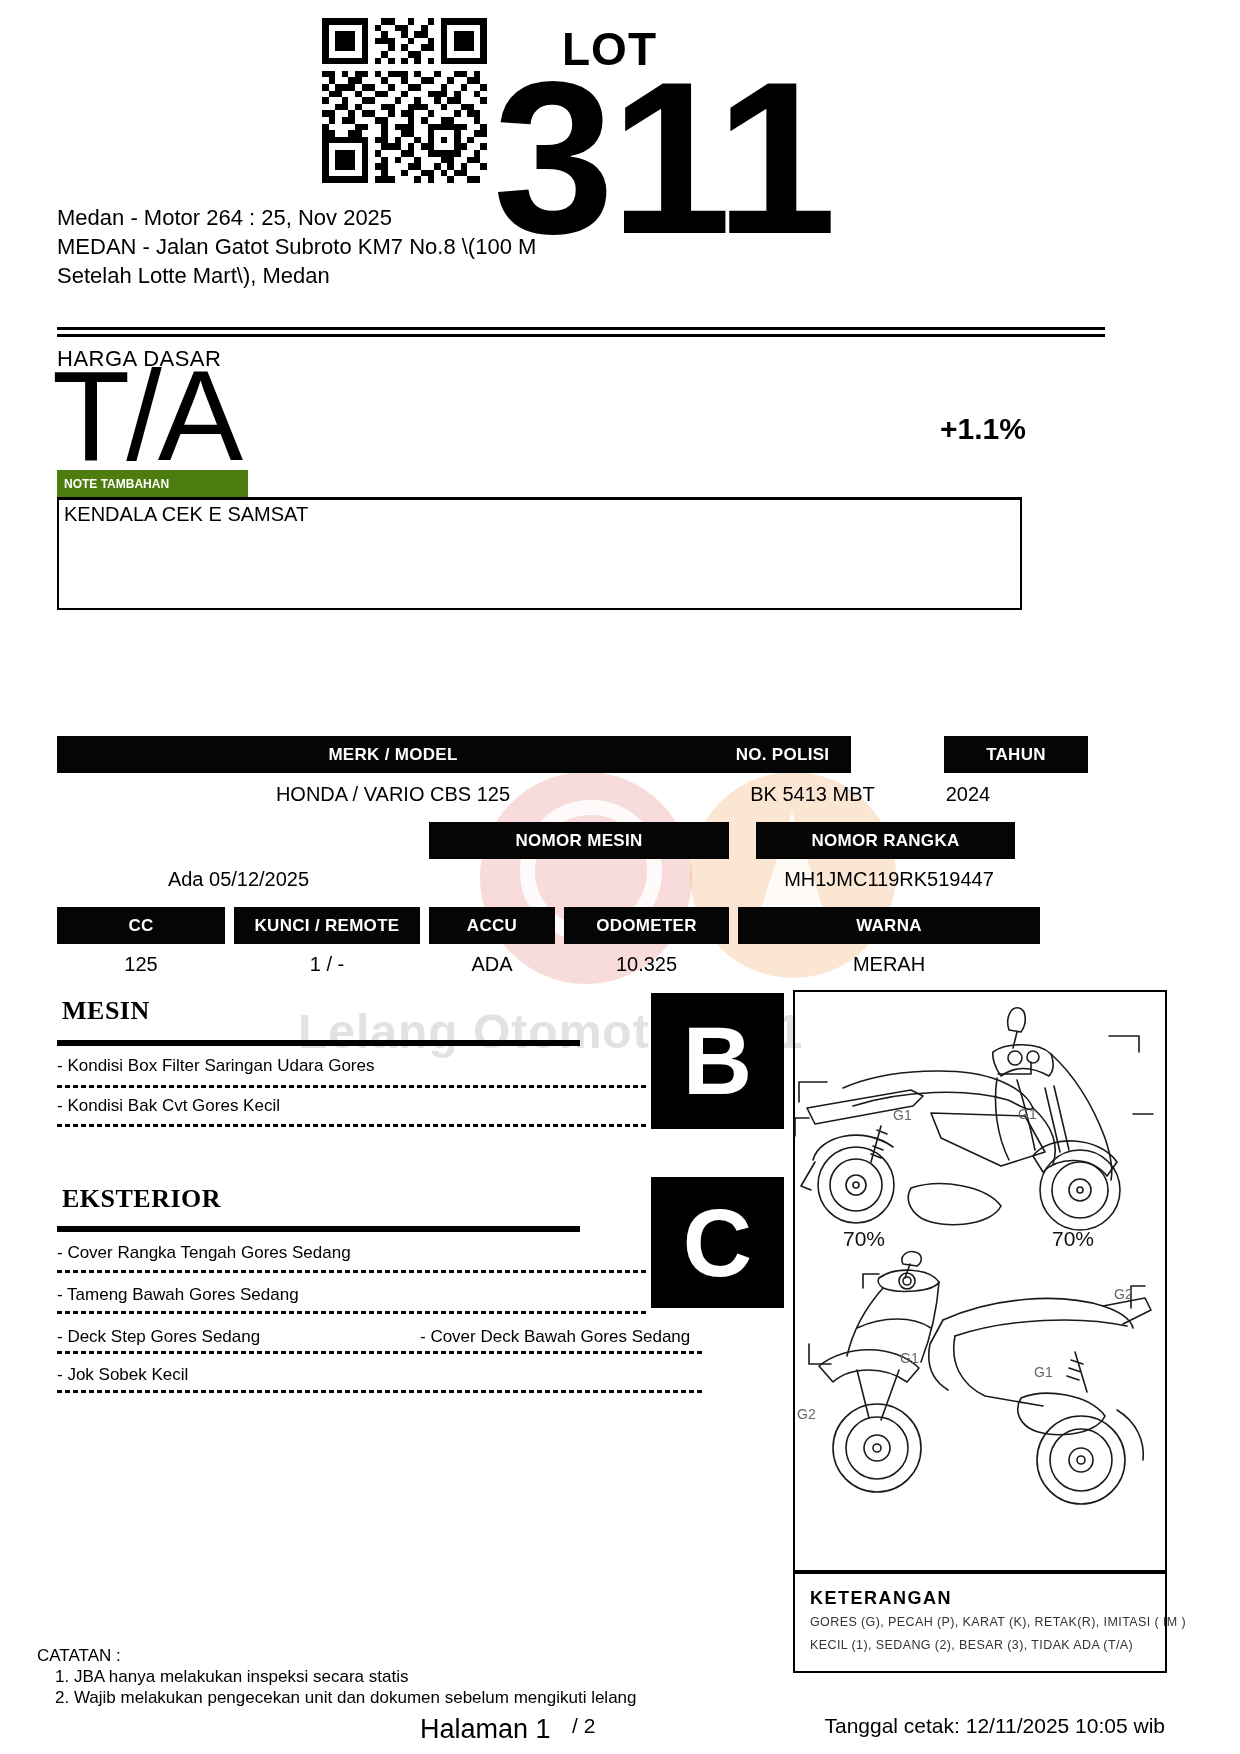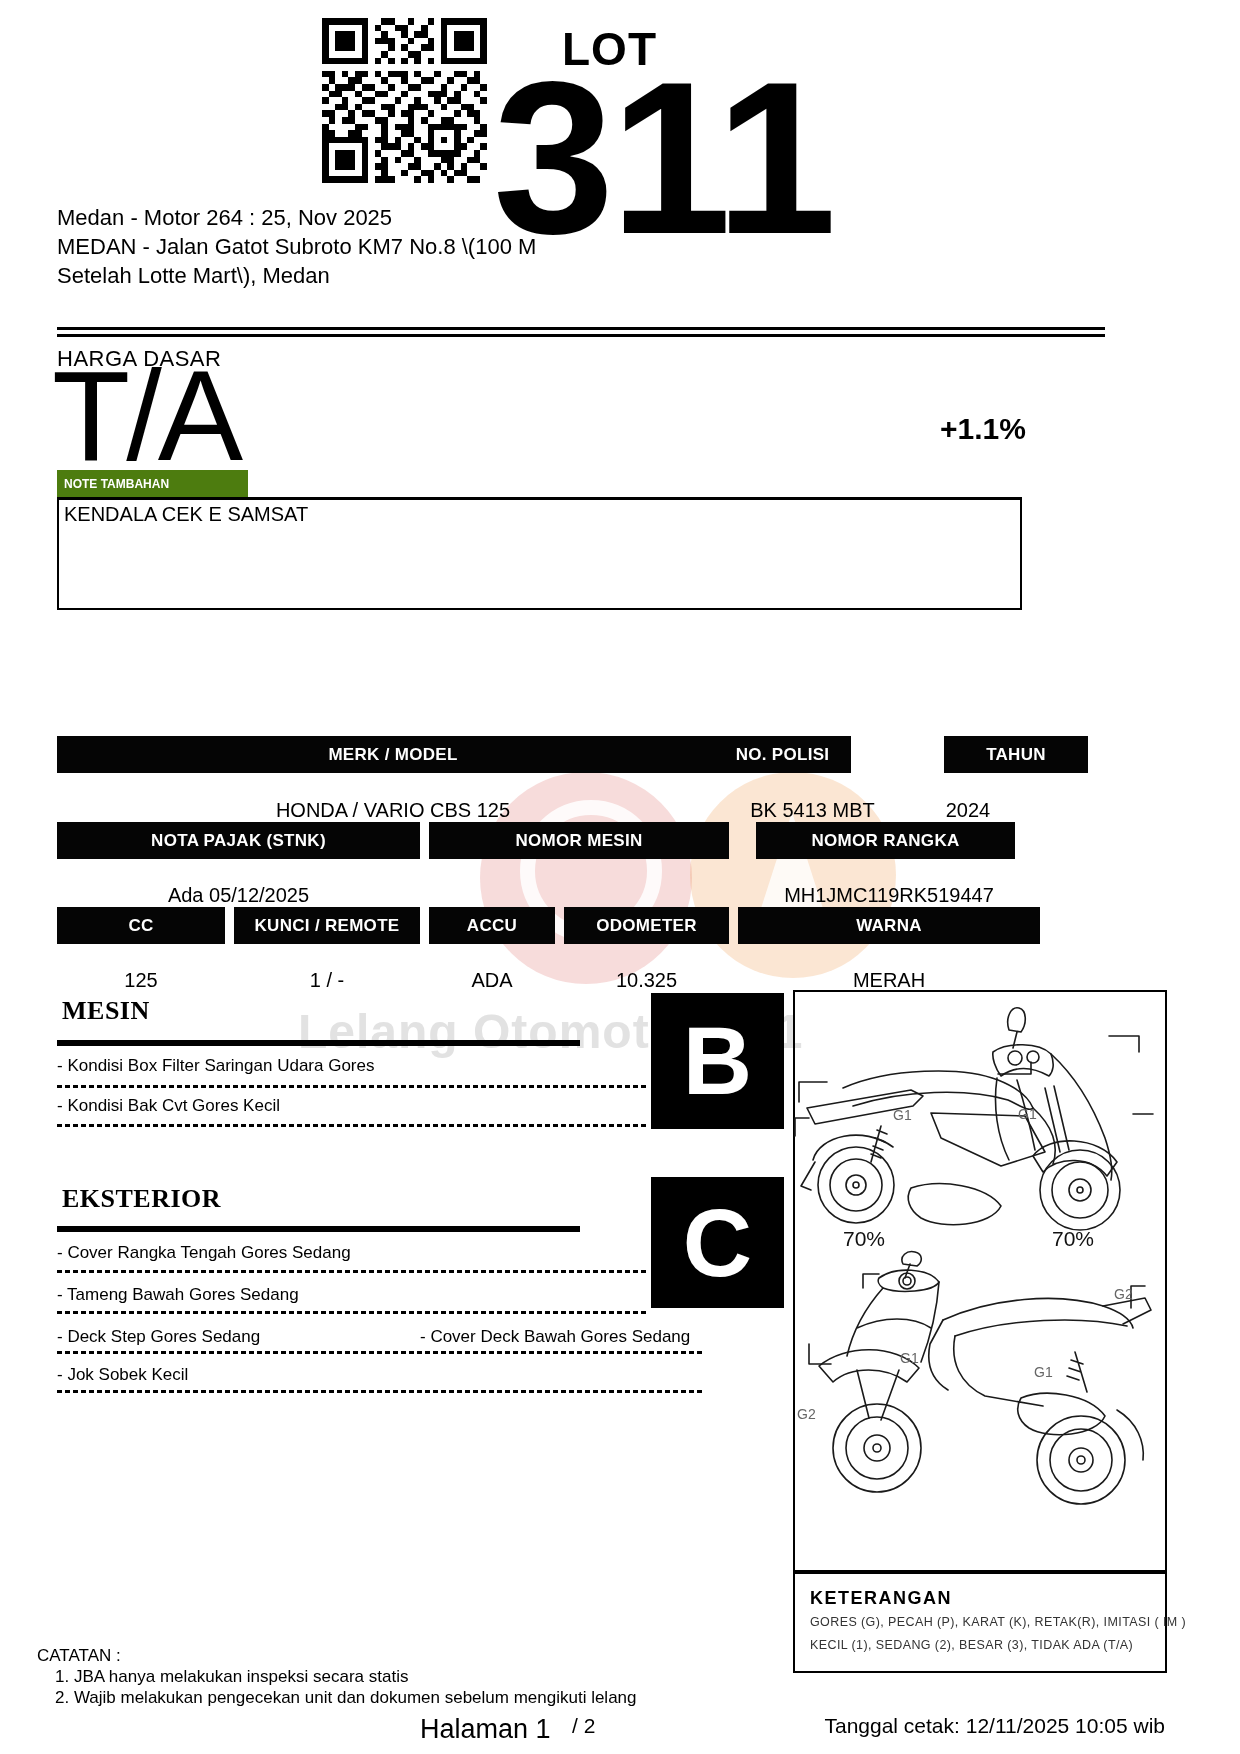--- a/index.html
+++ b/index.html
@@ -21,21 +21,21 @@
   .lot-number{left:493px;top:49px;font-size:218px;font-weight:bold;line-height:1;letter-spacing:-4px;}
   .addr{left:57px;top:203px;font-size:22px;line-height:29px;}
   .rule{left:57px;width:1048px;height:3px;background:#000;}
   .harga-label{left:57px;top:346px;font-size:22px;letter-spacing:.5px;}
   .harga-value{left:52px;top:352px;font-size:128px;line-height:1;letter-spacing:-4px;}
   .harga-pct{left:940px;top:412px;font-size:30px;font-weight:bold;}
   .note-label{left:57px;top:470px;width:191px;height:27px;background:#4d7c0f;color:#fff;font-size:12px;font-weight:bold;display:flex;align-items:center;padding-left:7px;box-sizing:border-box;}
   .note-box{left:57px;top:497px;width:965px;height:113px;border:2px solid #000;border-top-width:3px;box-sizing:border-box;}
   .note-content{left:64px;top:503px;font-size:20px;}
   .th{position:absolute;height:37px;background:#050505;color:#fff;font-weight:bold;font-size:17px;display:flex;align-items:center;justify-content:center;letter-spacing:.3px;z-index:2;}
-  .td{position:absolute;height:30px;font-size:20px;display:flex;align-items:center;justify-content:center;z-index:2;margin-top:16px;}
+  .td{position:absolute;height:30px;font-size:20px;display:flex;align-items:center;justify-content:center;z-index:2;}
   .sec-title{position:absolute;font-size:26px;font-weight:bold;z-index:2;letter-spacing:.5px;font-family:Liberation Serif, serif;}
   .sec-rule{position:absolute;left:57px;width:523px;height:6px;background:#000;z-index:2;}
   .item{position:absolute;left:57px;font-size:17px;z-index:2;white-space:nowrap;}
   .dotline{position:absolute;left:57px;height:3px;background:repeating-linear-gradient(90deg,#000 0 5px,rgba(0,0,0,0) 5px 8px);z-index:2;}
   .grade-box{position:absolute;left:651px;width:133px;background:#000;color:#fff;font-size:96px;font-weight:bold;display:flex;align-items:center;justify-content:center;z-index:2;}
   .diagram-box{left:793px;top:990px;width:374px;height:582px;border:2px solid #000;box-sizing:border-box;}
   .ket-box{left:793px;top:1572px;width:374px;height:101px;border:2px solid #000;box-sizing:border-box;}
   .ket-title{left:810px;top:1588px;font-size:18px;font-weight:bold;letter-spacing:1.5px;}
   .ket-line{position:absolute;left:810px;font-size:12.5px;color:#333;letter-spacing:.4px;z-index:2;white-space:nowrap;}
   .diag-label{position:absolute;font-size:14px;color:#666;z-index:3;}
@@ -118,21 +118,20 @@
   <div class="abs z note-box"></div>
   <div class="abs z note-content">KENDALA CEK E SAMSAT</div>
 
   <div class="th" style="left:57px;top:736px;width:672px">MERK / MODEL</div>
   <div class="th" style="left:714px;top:736px;width:137px">NO. POLISI</div>
   <div class="th" style="left:944px;top:736px;width:144px">TAHUN</div>
   <div class="td" style="left:57px;top:779px;width:672px">HONDA / VARIO CBS 125</div>
   <div class="td" style="left:738px;top:779px;width:149px">BK 5413 MBT</div>
   <div class="td" style="left:896px;top:779px;width:144px">2024</div>
 
-  <div class="th" style="left:57px;top:822px;width:363px">NOTA PAJAK (STNK)</div>
   <div class="th" style="left:429px;top:822px;width:300px">NOMOR MESIN</div>
   <div class="th" style="left:756px;top:822px;width:259px">NOMOR RANGKA</div>
   <div class="td" style="left:57px;top:864px;width:363px">Ada 05/12/2025</div>
   <div class="td" style="left:738px;top:864px;width:302px">MH1JMC119RK519447</div>
 
   <div class="th" style="left:57px;top:907px;width:168px">CC</div>
   <div class="th" style="left:234px;top:907px;width:186px">KUNCI / REMOTE</div>
   <div class="th" style="left:429px;top:907px;width:126px">ACCU</div>
   <div class="th" style="left:564px;top:907px;width:165px">ODOMETER</div>
   <div class="th" style="left:738px;top:907px;width:302px">WARNA</div>

